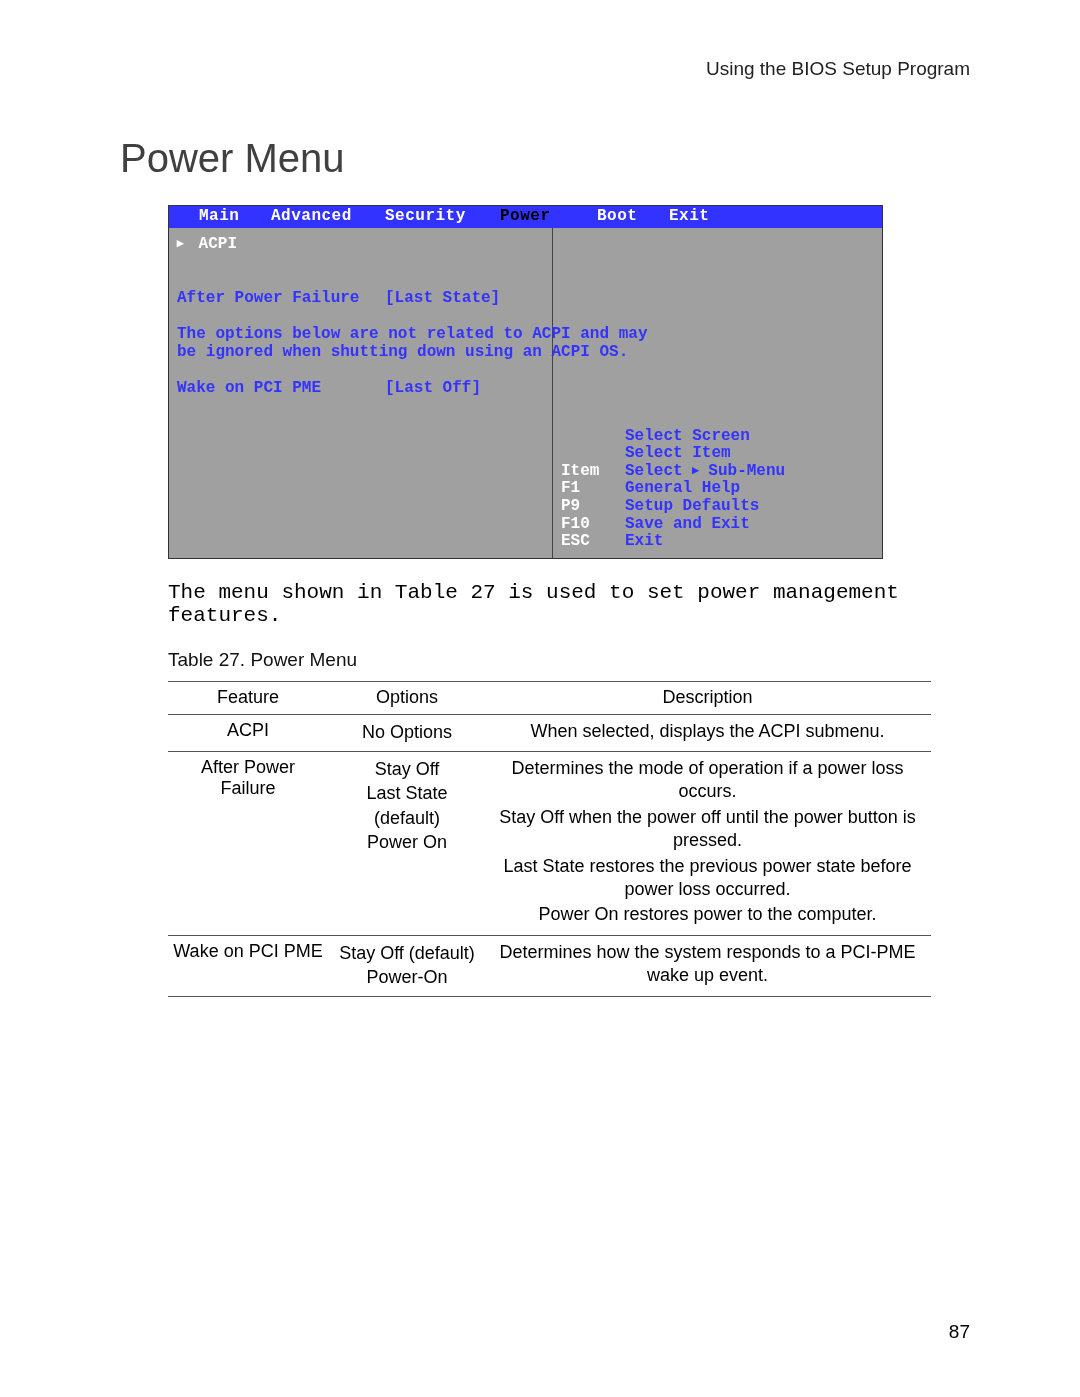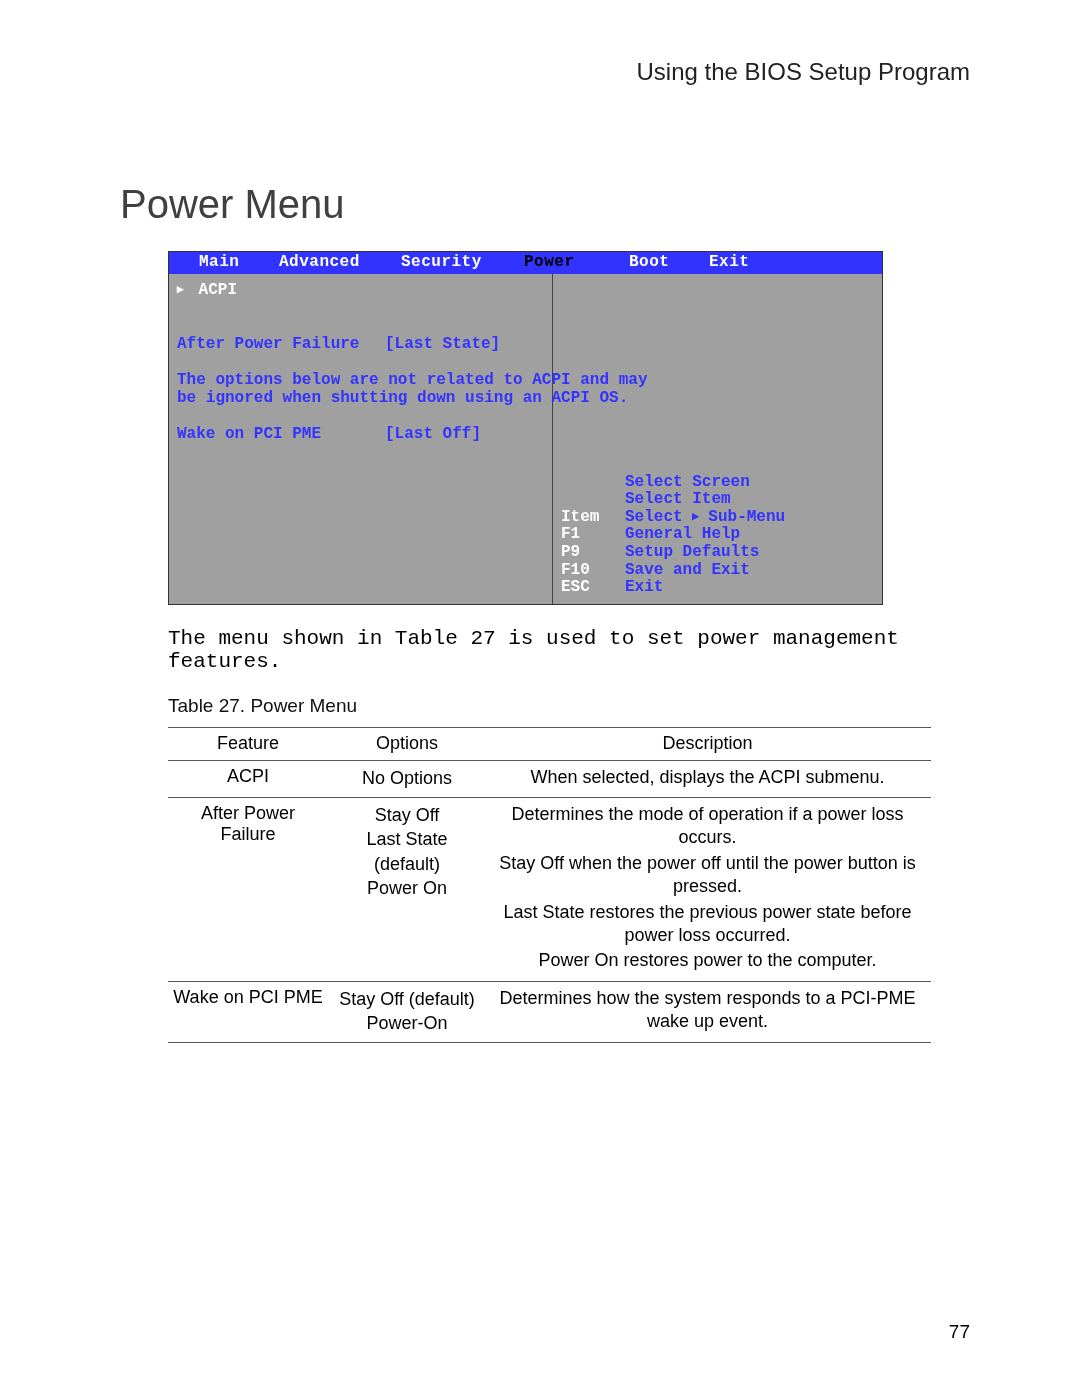--- a/index.html
+++ b/index.html
@@ -10,23 +10,23 @@
       font-family: Arial, Helvetica, sans-serif;
       font-size: 18px;
       color: #000;
       position: relative;
     }
     .page {
       padding: 58px 110px 0 120px;
     }
     .header-right {
       text-align: right;
-      font-size: 24px;
+      font-size: 19px;
       color: #222;
-      margin-bottom: 96px;
+      margin-bottom: 56px;
     }
     .title {
       font-size: 40px;
       color: #404040;
       font-weight: 400;
       margin-bottom: 24px;
       font-family: Arial, Helvetica, sans-serif;
     }
     .bios-box {
       width: 715px;
@@ -36,21 +36,21 @@
       font-size: 16px;
       line-height: 1.1;
       font-weight: bold;
     }
     .menubar {
       background: #3333ff;
       color: #ffffff;
       padding: 2px 6px 2px 30px;
       letter-spacing: 0.5px;
       display: flex;
-      gap: 8px;
+      gap: 0;
     }
     .menubar span {
       display: inline-block;
     }
     .menubar .mi-main { width: 72px; }
     .menubar .mi-adv { width: 114px; }
     .menubar .mi-sec { width: 115px; }
     .menubar .mi-pow { width: 97px; color: #000000; }
     .menubar .mi-boot { width: 72px; }
     .menubar .mi-exit { }
@@ -233,13 +233,13 @@
           <span class="opt-line">Power-On</span>
         </td>
         <td>
           <span class="desc-line">Determines how the system responds to a PCI-PME wake up event.</span>
         </td>
       </tr>
     </tbody>
   </table>
 </div>
 
-<div class="page-num">77</div>
+<div class="page-num">87</div>
 
 </body></html>

